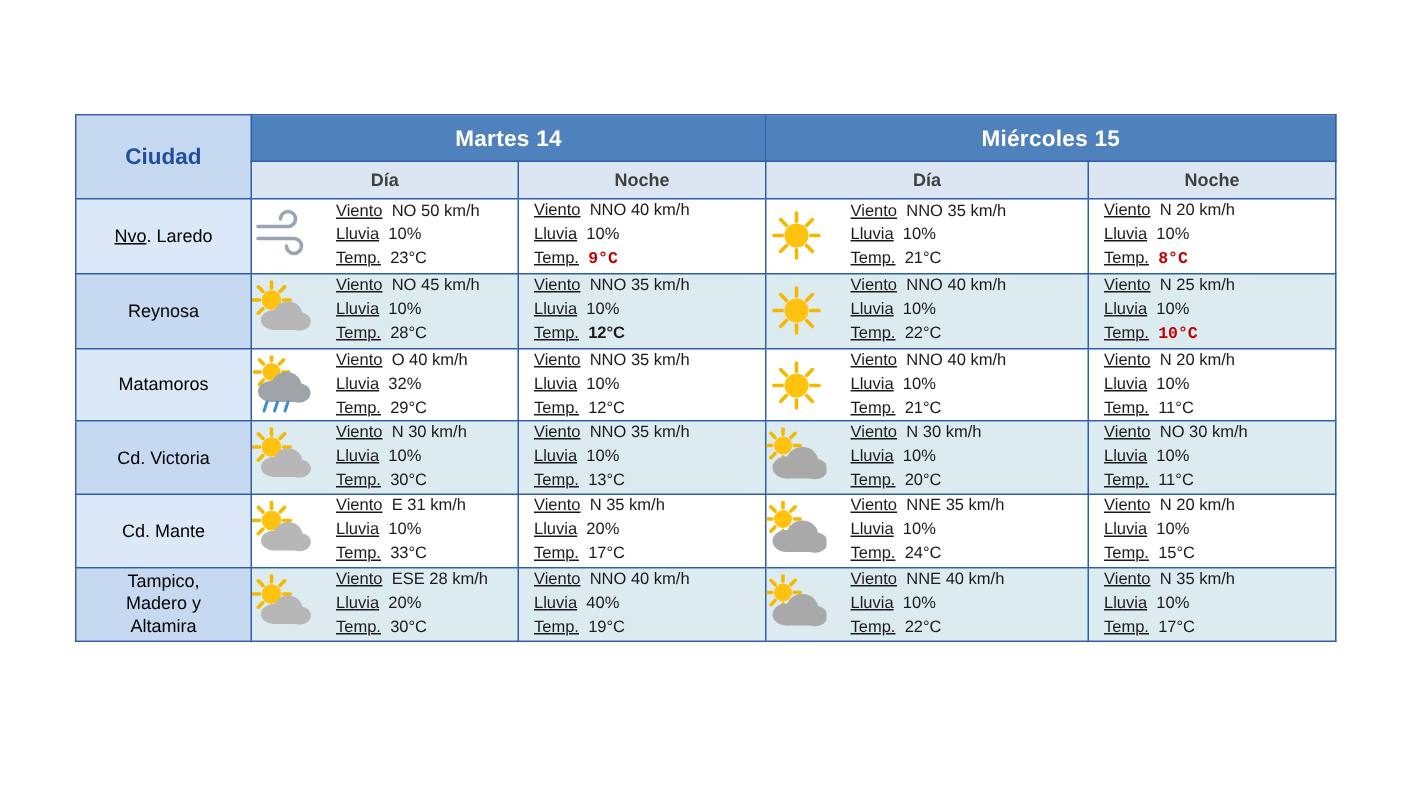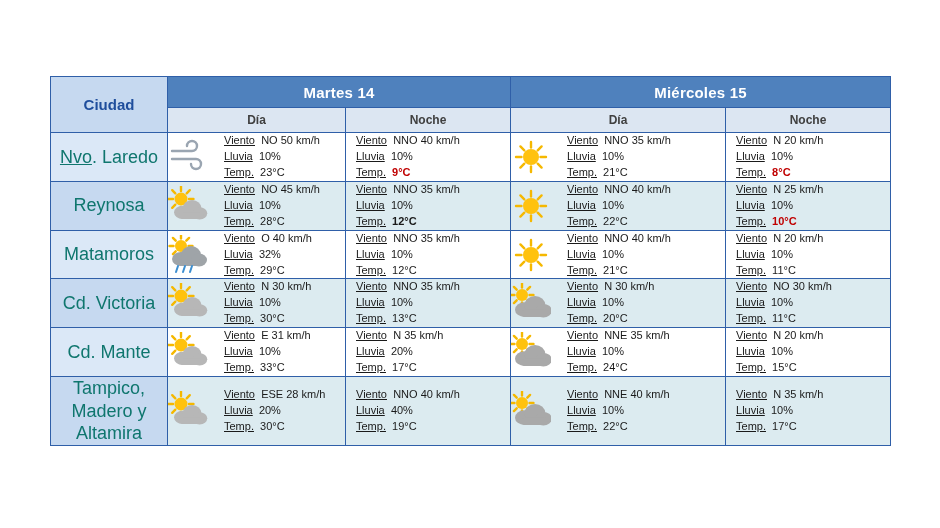--- a/index.html
+++ b/index.html
@@ -46,22 +46,22 @@
     text-align: center;
   }
   .hdr-sub {
     background: #dce6f2;
     color: #404040;
     font-size: 12px;
     text-align: center;
     height: 24px;
   }
   .city {
-    font-size: 18px;
-    color: #0f766e;
+    font-size: 12px;
+    color: #000000;
     text-align: center;
     padding: 4px 6px;
     line-height: 1.25;
   }
   .city-blue { background: #c6d9f0; }
   .city-pale { background: #dbe8f7; }
   .cell {
     font-size: 11px;
     color: #1a1a1a;
     padding: 5px 4px 5px 4px;
@@ -75,21 +75,21 @@
   }
   .icon-box {
     width: 40px;
     min-width: 40px;
     height: 40px;
     position: relative;
   }
   .lines { line-height: 1.45; white-space: nowrap; }
   .lbl-u { text-decoration: underline; }
   .bold { font-weight: bold; }
-  .red { color: #c00000; font-weight: bold; }
+  .red { color: #c00000; font-weight: bold; font-family: Liberation Mono, monospace; }
   .nowrap { white-space: nowrap; }
   .pad-left { padding-left: 10px; }
   .city-underline-part { text-decoration: underline; }
 
   
   .ic { width: 40px; height: 40px; display: block; }
 </style>
 </head>
 <body>
 

